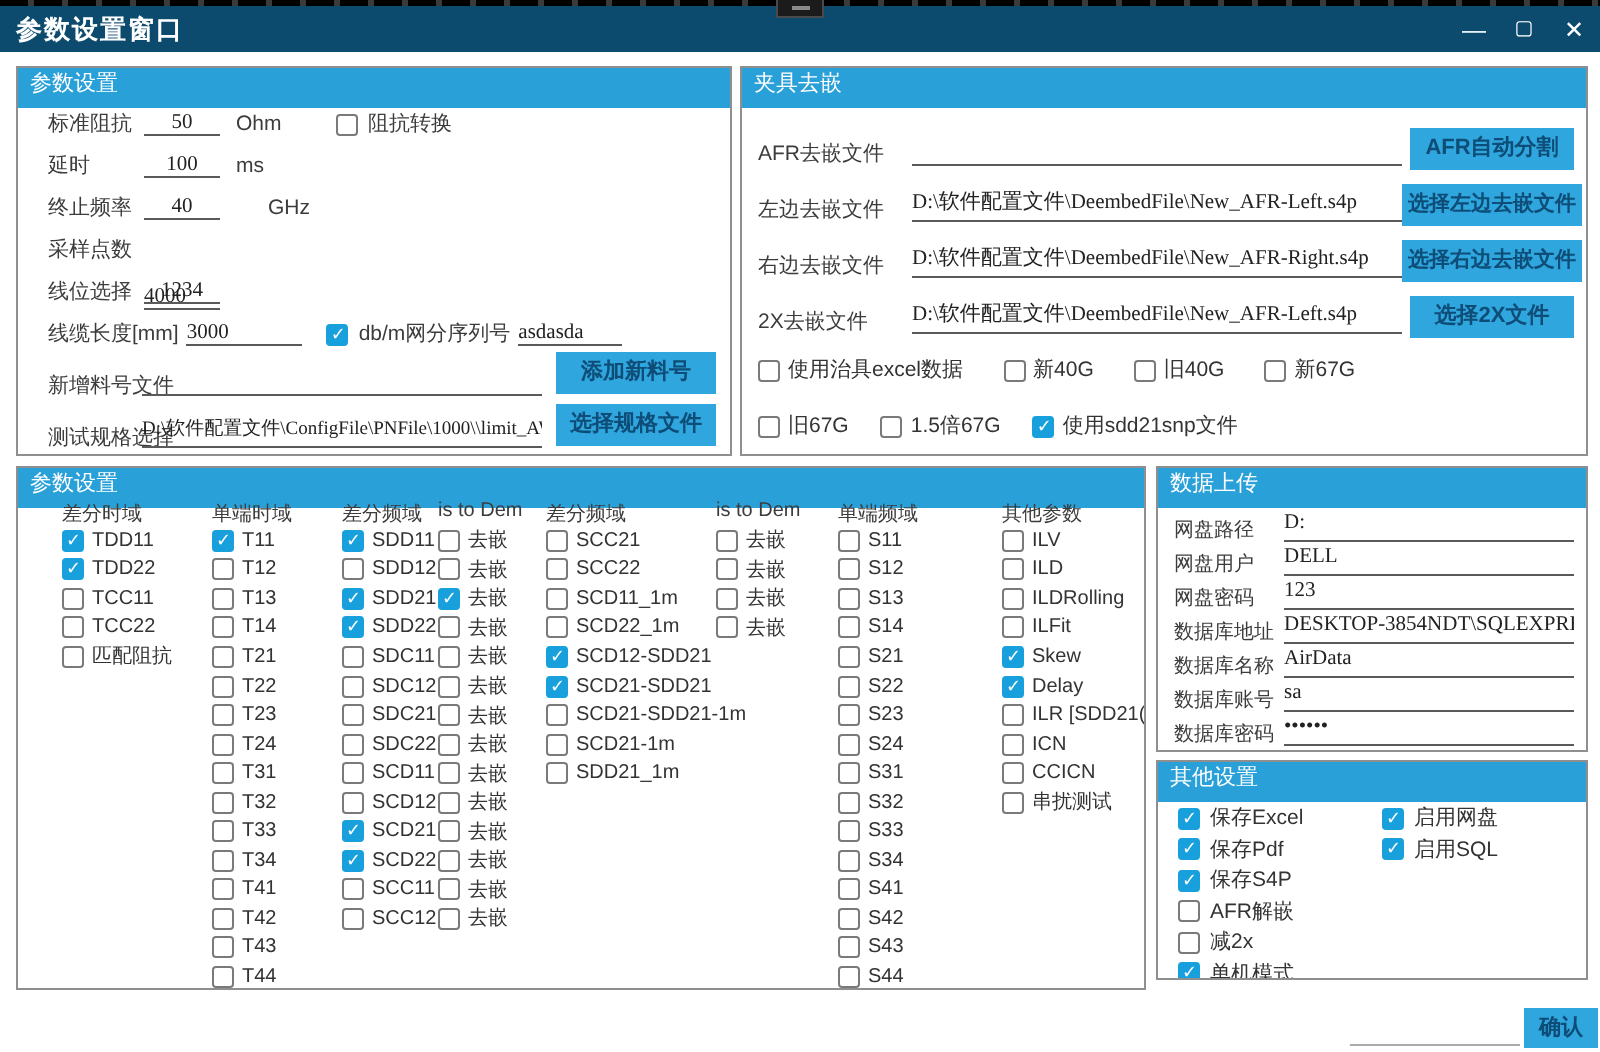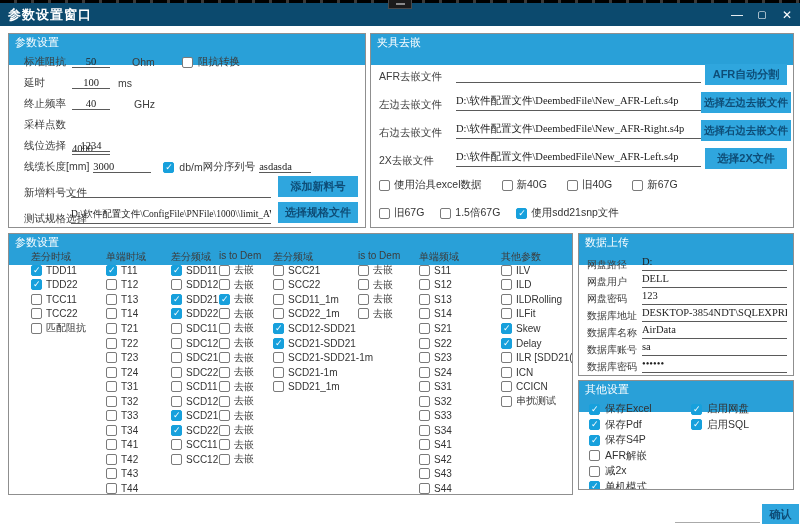--- a/index.html
+++ b/index.html
@@ -10,21 +10,21 @@
   .toptab { position:absolute; left:388px; top:0; width:24px; height:9px; background:#1b1b1b;
     border:1px solid #4a4a4a; border-top:none; z-index:6; }
   .toptab::after { content:""; position:absolute; left:7px; top:3px; width:9px; height:2px; background:#8a8a8a; }
   .titlebar { position:absolute; left:0; top:3px; width:800px; height:23px; background:#0c4a6e;
     color:#fff; display:flex; align-items:center; padding-left:8px; }
   .titlebar .ttl { font-size:13px; font-weight:bold; letter-spacing:1px; }
   .wctrls { position:absolute; right:6px; top:0; height:23px; display:flex; align-items:center; gap:11px; }
   .wbtn { color:#fff; font-size:12px; width:14px; text-align:center; cursor:default; line-height:14px; }
   .wbtn.max { font-size:10px; }
   .panel { position:absolute; background:#fff; border:1px solid #8f8f8f; overflow:hidden; }
-  .phead { height:31px; background:#29A0D8; color:#fff; font-size:11px; line-height:16px; padding-left:6px; }
+  .phead { height:20px; background:#29A0D8; color:#fff; font-size:11px; line-height:16px; padding-left:6px; }
   .lbl { color:#3c3c3c; font-size:10.5px; white-space:nowrap; }
   .uline { border-bottom:1px solid #5a5a5a; color:#222; font-size:10.5px; white-space:nowrap; overflow:hidden;font-family:Liberation Serif, serif; }
   .btn { position:absolute; background:#2FA6DE; color:#0E4D77; font-size:11px; font-weight:bold;
     border:none; text-align:center; line-height:21px; height:21px; font-family:inherit; white-space:nowrap; }
   .cb { display:inline-block; width:11px; height:11px; border:1px solid #7a7a7a; border-radius:2px;
     background:#fff; position:relative; flex:0 0 auto; }
   .cb.on { background:#17A0DC; border-color:#17A0DC; }
   .cb.on::after { content:"✓"; position:absolute; left:1px; top:-1px; color:#fff; font-size:9px; font-weight:bold; }
   .prow { position:absolute; left:0; width:100%; height:18px; display:flex; align-items:center; }
   .mcolhdr { font-size:10px; color:#3c3c3c; height:13px; white-space:nowrap; }
@@ -55,21 +55,21 @@
     <span class="wbtn">✕</span>
   </div>
 </div>
 
 <section class="panel" style="left:8px; top:33px; width:358px; height:195px;">
   <div class="phead">参数设置</div>
 
   <div class="prow" style="top:19px;">
     <span class="lbl" style="margin-left:15px; width:48px;">标准阻抗</span>
     <span class="uline" style="width:38px; text-align:center;">50</span>
-    <span class="lbl" style="margin-left:22px; width:32px;">Ohm</span>
+    <span class="lbl" style="margin-left:8px; width:32px;">Ohm</span>
     <span class="cb" style="margin-left:18px;"></span>
     <span class="lbl" style="margin-left:5px;">阻抗转换</span>
   </div>
   <div class="prow" style="top:40px;">
     <span class="lbl" style="margin-left:15px; width:48px;">延时</span>
     <span class="uline" style="width:38px; text-align:center;">100</span>
     <span class="lbl" style="margin-left:8px;">ms</span>
   </div>
   <div class="prow" style="top:61px;">
     <span class="lbl" style="margin-left:15px; width:48px;">终止频率</span>

